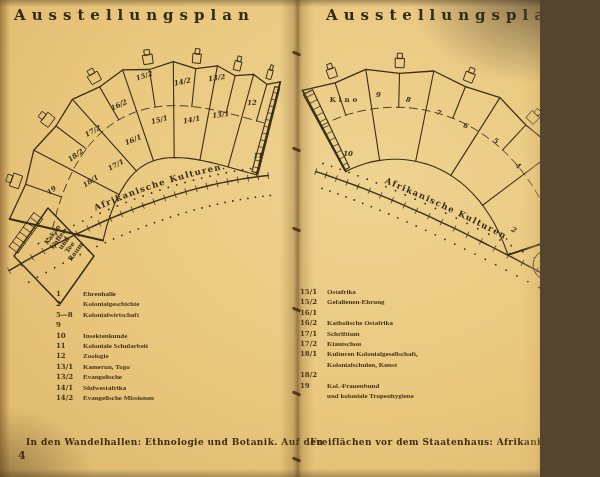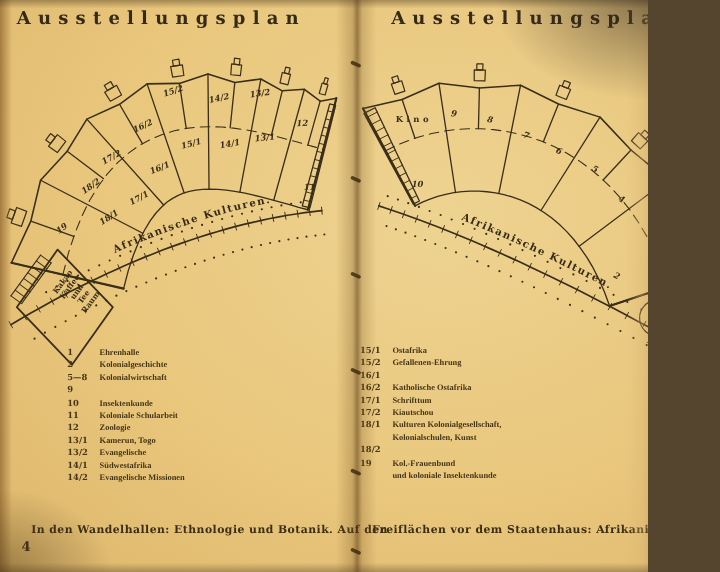--- a/index.html
+++ b/index.html
@@ -452,21 +452,21 @@
       </div>
       <div class="lrow">
         <span class="lnum">18/2</span>
       </div>
       <div class="lrow">
         <span class="lnum">19</span>
         <span class="ltxt">Kol.-Frauenbund</span>
       </div>
       <div class="lrow">
         <span class="lnum"></span>
-        <span class="ltxt">und koloniale Insektenkunde</span>
+        <span class="ltxt">und koloniale Tropenhygiene</span>
       </div>
     </div>
 
   <div class="footer" id="footer-left">In den Wandelhallen: Ethnologie und Botanik. Auf den</div>
   <div class="footer" id="footer-right">Freiflächen vor dem Staatenhaus: Afrikanische Kulturen</div>
 
   <div class="pagenum" id="pagenum-left">4</div>
   <div class="pagenum" id="pagenum-right">5</div>
 
   <div class="gutter"></div>

